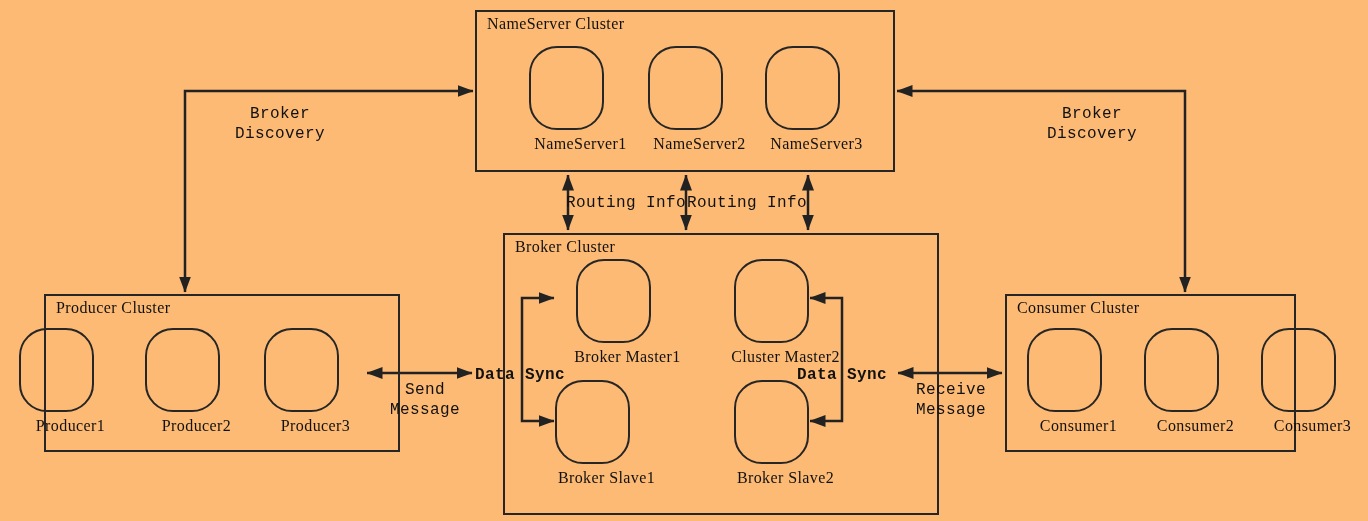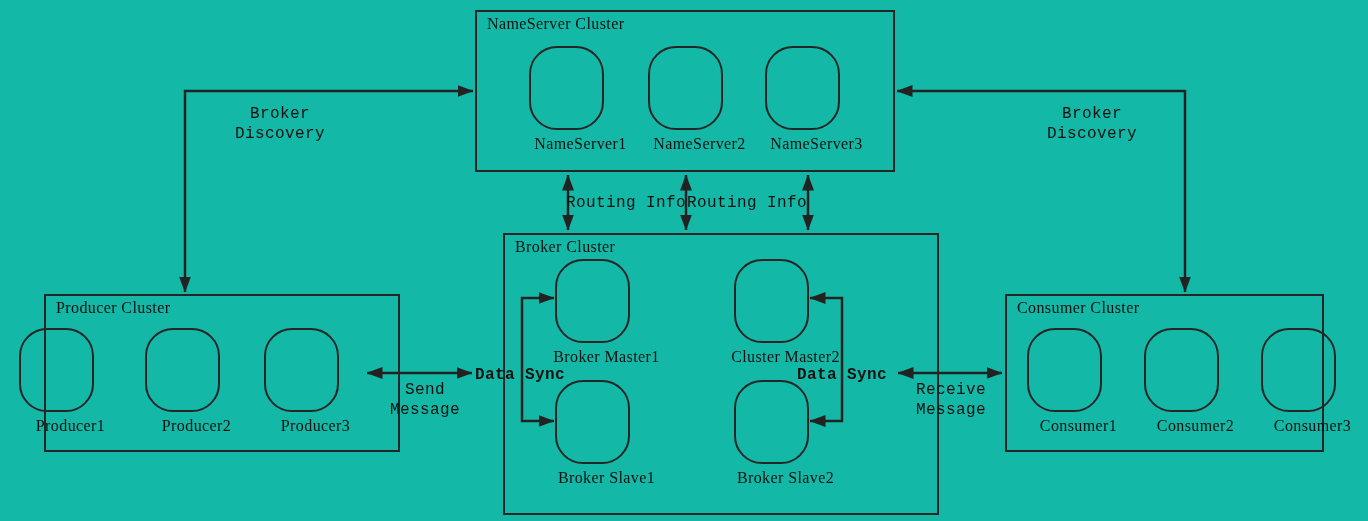--- a/index.html
+++ b/index.html
@@ -4,21 +4,21 @@
 <style>
   html, body {
     margin: 0;
     padding: 0;
     background: #ffffff;
   }
   .canvas {
     position: relative;
     width: 1368px;
     height: 521px;
-    background: #14b8a6;
+    background: #fdba74;
     font-family: "Liberation Serif", "DejaVu Serif", serif;
     color: #111111;
     overflow: hidden;
   }
   .arrows {
     position: absolute;
     left: 0;
     top: 0;
     width: 1368px;
     height: 521px;
@@ -81,21 +81,21 @@
     font-family: Liberation Mono, monospace;
   }
   .edge-label.bold {
     font-weight: bold;
     white-space: nowrap;
   }
   
   .cluster-nameserver { left: 475px; top: 10px;  width: 420px; height: 162px; }
   .cluster-broker     { left: 475px; top: 233px; width: 436px; height: 282px; margin-left: 28px; }
   .cluster-producer   { left: 8px;   top: 294px; width: 356px; height: 158px; margin-left: 36px; }
-  .cluster-consumer   { left: 1005px;top: 294px; width: 319px; height: 158px; }
+  .cluster-consumer   { left: 1005px;top: 294px; width: 291px; height: 158px; }
 </style>
 </head>
 <body>
 
 <div class="canvas">
 
   <svg class="arrows" viewBox="0 0 1368 521" aria-hidden="true">
     <defs>
       <marker id="mEnd" viewBox="0 0 16 12" refX="15.5" refY="6" markerWidth="16" markerHeight="12" markerUnits="userSpaceOnUse" orient="auto">
         <path d="M0,0 L16,6 L0,12 Z" style="fill:#222222;stroke:none"></path>
@@ -141,21 +141,21 @@
   </div>
   <div class="node" style="left:648px;top:46px">
     <div class="squircle"></div>
     <div class="node-label">NameServer2</div>
   </div>
   <div class="node" style="left:765px;top:46px">
     <div class="squircle"></div>
     <div class="node-label">NameServer3</div>
   </div>
 
-  <div class="node" style="left:555px;top:259px">
+  <div class="node" style="left:576px;top:259px">
     <div class="squircle"></div>
     <div class="node-label">Broker Master1</div>
   </div>
   <div class="node" style="left:734px;top:259px">
     <div class="squircle"></div>
     <div class="node-label">Cluster Master2</div>
   </div>
   <div class="node" style="left:555px;top:380px">
     <div class="squircle"></div>
     <div class="node-label">Broker Slave1</div>

